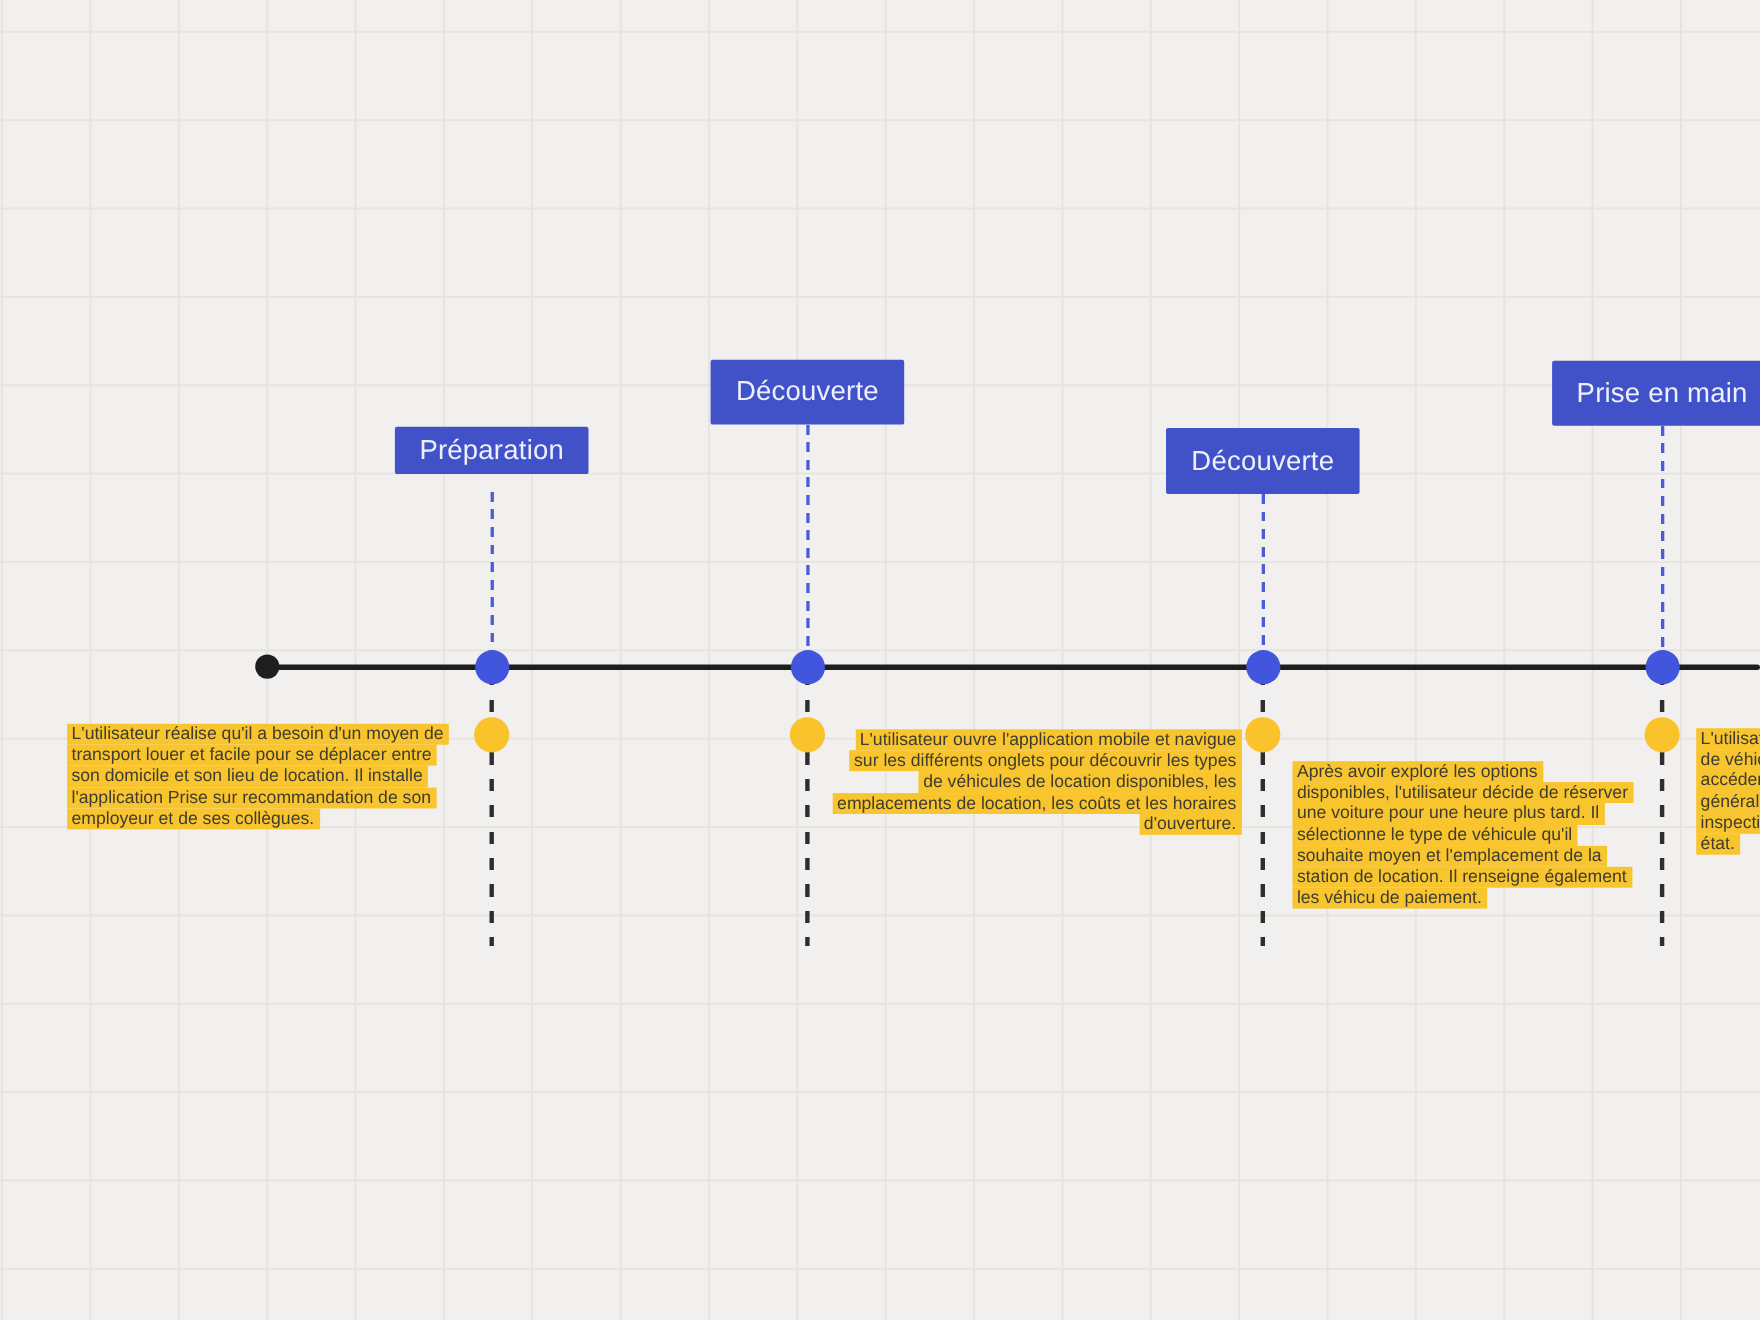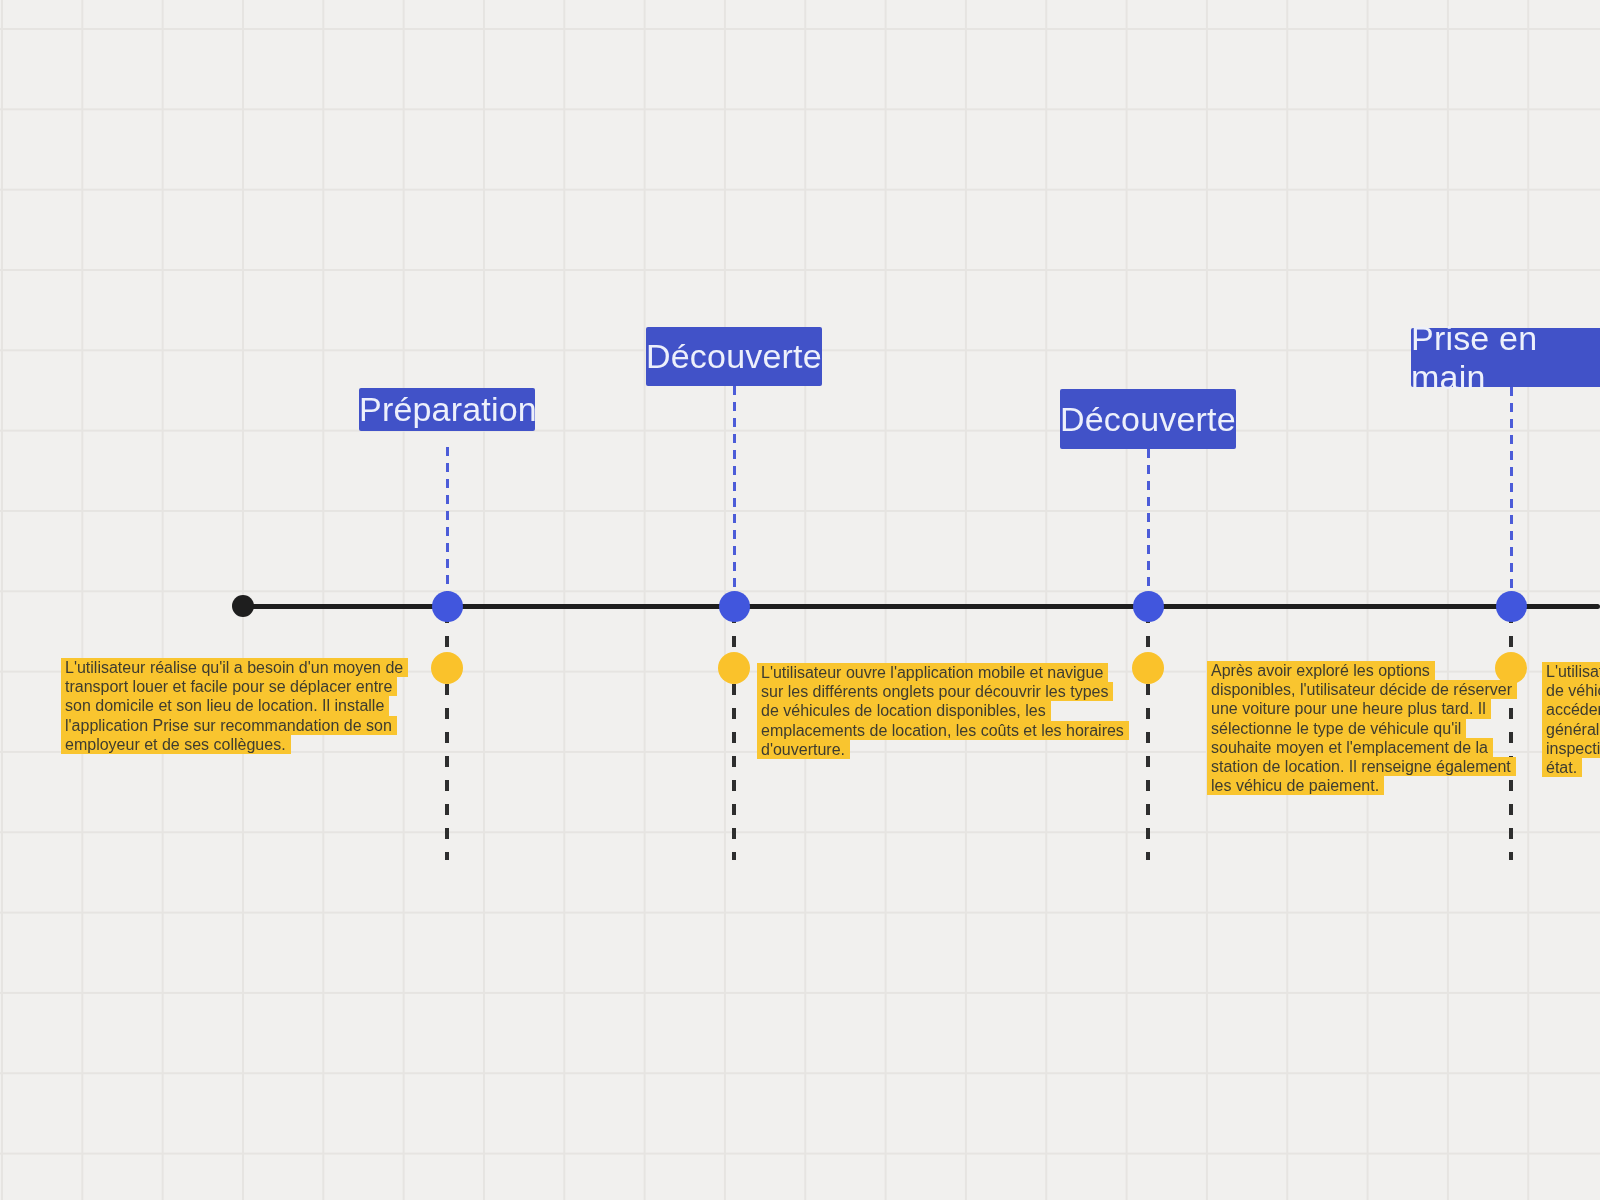--- a/index.html
+++ b/index.html
@@ -36,22 +36,22 @@
     position:absolute;width:31px;height:31px;border-radius:50%;
     background:var(--dot-blue);z-index:4;
   }
   .node-yellow{
     position:absolute;width:32px;height:32px;border-radius:50%;
     background:var(--marker-yellow);z-index:4;
   }
   .label-box{
     position:absolute;height:59px;border-radius:2px;
     background:var(--accent-blue);color:var(--label-text);
-    display:flex;align-items:center;
-    font-size:34px;letter-spacing:.2px;z-index:5;
+    display:flex;align-items:center;justify-content:center;
+    font-size:25px;letter-spacing:.2px;z-index:5;
   }
   .desc{position:absolute;z-index:5;}
   .desc-line{height:19.2px;white-space:nowrap;}
   .desc-line span{
     display:inline-block;height:100%;line-height:19.4px;
     padding:0 5px 0 4px;background:var(--highlight-yellow);
     color:var(--desc-text);font-size:16px;
   }
 </style>
 </head>
@@ -75,35 +75,35 @@
         <div class="desc-line"><span>l'application Prise sur recommandation de son</span></div>
         <div class="desc-line"><span>employeur et de ses collègues.</span></div>
       </div>
       <div class="vdash-blue" style="left: 732.5px; top: 386px; height: 216px;"></div>
       <div class="vdash-black" style="left: 732px; top: 612px; height: 248px;"></div>
       <div class="label-box" style="left: 646px; top: 327px; width: 176px; height: 59px;">
         <span>Découverte</span>
       </div>
       <div class="node-blue" style="left: 718.5px; top: 590.5px;"></div>
       <div class="node-yellow" style="left: 718px; top: 652px;"></div>
-      <div class="desc" style="left: 757px; top: 663px;">
+      <div class="desc" style="left: 757px; top: 663px; text-align: right;">
         <div class="desc-line"><span>L'utilisateur ouvre l'application mobile et navigue</span></div>
         <div class="desc-line"><span>sur les différents onglets pour découvrir les types</span></div>
         <div class="desc-line"><span>de véhicules de location disponibles, les</span></div>
         <div class="desc-line"><span>emplacements de location, les coûts et les horaires</span></div>
         <div class="desc-line"><span>d'ouverture.</span></div>
       </div>
       <div class="vdash-blue" style="left: 1146.5px; top: 449px; height: 153px;"></div>
       <div class="vdash-black" style="left: 1146px; top: 612px; height: 248px;"></div>
       <div class="label-box" style="left: 1060px; top: 389px; width: 176px; height: 60px;">
         <span>Découverte</span>
       </div>
       <div class="node-blue" style="left: 1132.5px; top: 590.5px;"></div>
       <div class="node-yellow" style="left: 1132px; top: 652px;"></div>
-      <div class="desc" style="left: 1175px; top: 661px; margin-left: 32px;">
+      <div class="desc" style="left: 1175px; top: 692px;">
         <div class="desc-line"><span>Après avoir exploré les options</span></div>
         <div class="desc-line"><span>disponibles, l'utilisateur décide de réserver</span></div>
         <div class="desc-line"><span>une voiture pour une heure plus tard. Il</span></div>
         <div class="desc-line"><span>sélectionne le type de véhicule qu'il</span></div>
         <div class="desc-line"><span>souhaite moyen et l'emplacement de la</span></div>
         <div class="desc-line"><span>station de location. Il renseigne également</span></div>
         <div class="desc-line"><span>les véhicu de paiement.</span></div>
       </div>
       <div class="vdash-blue" style="left: 1509.5px; top: 387px; height: 215px;"></div>
       <div class="vdash-black" style="left: 1509px; top: 612px; height: 248px;"></div>

